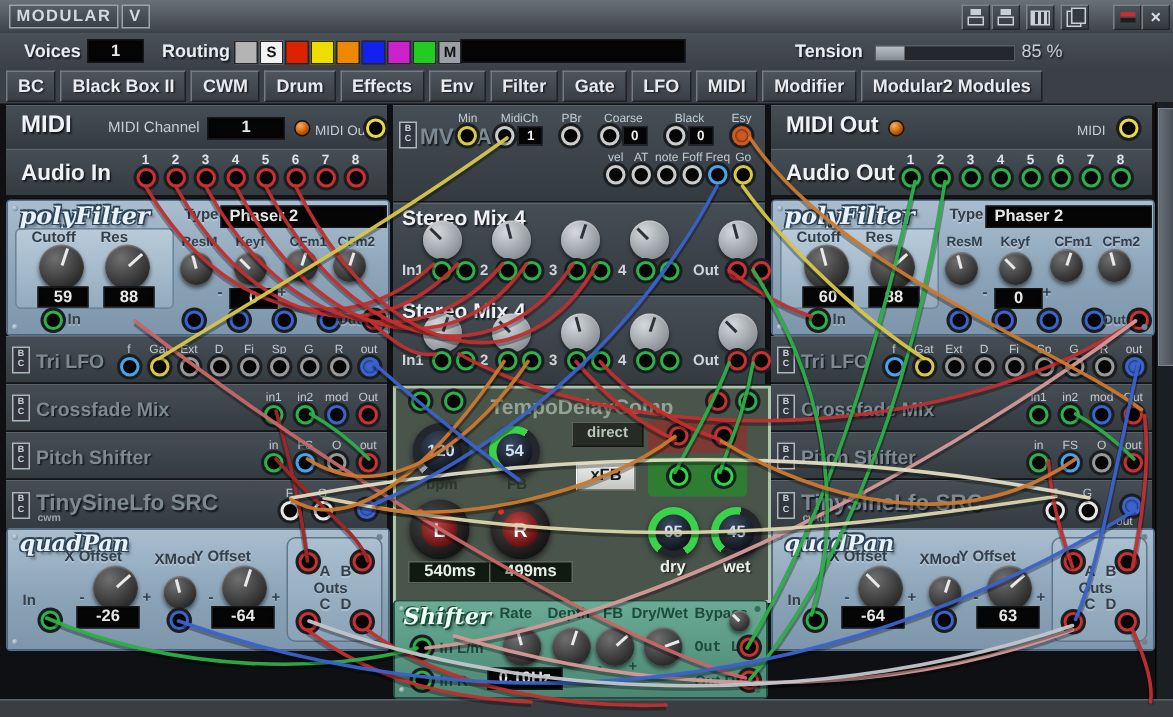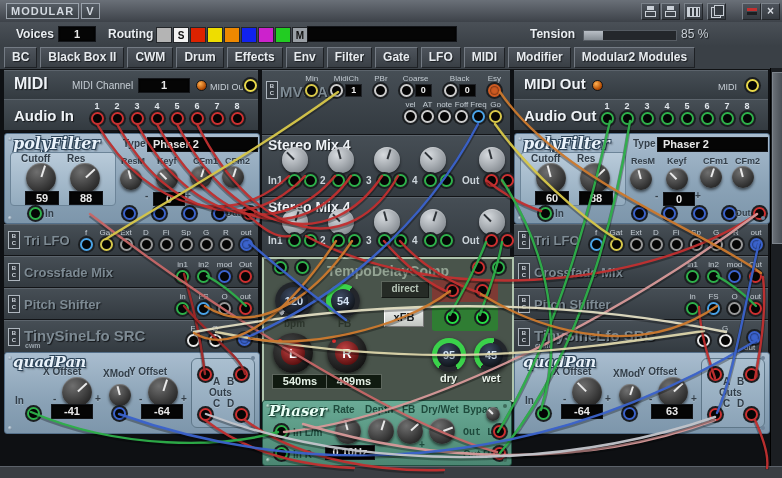--- a/index.html
+++ b/index.html
@@ -437,21 +437,21 @@
     <span class="abs dk" style="left:124px;top:13px;">Y Offset</span>
     <span class="abs dk" style="left:186px;top:15px;">YMod</span>
     <span class="abs knob k30 rd" style="left:57px;top:24px;"></span>
     <span class="abs knob k22 rb" style="left:104px;top:31px;"></span>
     <span class="abs knob k30 rc" style="left:143px;top:24px;"></span>
     <span class="abs knob k22 rd" style="left:190px;top:31px;"></span>
     <span class="abs dk" style="left:48px;top:40px;">-</span>
     <span class="abs dk" style="left:90px;top:40px;">+</span>
     <span class="abs dk" style="left:134px;top:40px;">-</span>
     <span class="abs dk" style="left:176px;top:40px;">+</span>
-    <span class="abs vbox" style="left:46px;top:51px;width:40px;line-height:13px;">-41</span>
+    <span class="abs vbox" style="left:46px;top:51px;width:40px;line-height:13px;">-26</span>
     <span class="abs vbox" style="left:136px;top:51px;width:40px;line-height:13px;">-64</span>
     <span class="abs dk" style="left:10px;top:42px;">In</span>
     <span class="abs port" style="left:22px;top:54px;border-color:#2eb04a;"></span>
     <span class="abs port" style="left:108px;top:54px;border-color:#3b63cc;"></span>
     <span class="abs port" style="left:196px;top:54px;border-color:#3b63cc;"></span>
     <div class="abs outs-panel" style="left:186px;top:5px;width:62px;height:68px;">
       <span class="abs port" style="left:7px;top:9px;border-color:#cc3030;"></span>
       <span class="abs port" style="left:43px;top:9px;border-color:#cc3030;"></span>
       <span class="abs dk" style="left:21px;top:17px;">A</span>
       <span class="abs dk" style="left:35px;top:17px;">B</span>
@@ -657,21 +657,21 @@
         <span class="vk-in">95</span>
       </span>
     <span class="abs gwhite" style="left:176px;top:113px;">dry</span>
     <span class="abs vknob" style="left: 210px; top: 79px; width: 34px; height: 34px; background: conic-gradient(from 220deg, rgb(58, 210, 74) 42%, rgb(35, 38, 43) 0deg);">
         <span class="vk-in">45</span>
       </span>
     <span class="abs gwhite" style="left:218px;top:113px;">wet</span>
   </div>
 
   <div class="abs phaser" style="left:262px;top:400px;width:248px;height:64px;">
-    <span class="abs ph-fancy" style="left:6px;top:1px;">Phaser</span>
+    <span class="abs ph-fancy" style="left:6px;top:1px;">Shifter</span>
     <span class="abs ph-lab" style="left:70px;top:3px;">Rate</span>
     <span class="abs ph-lab" style="left:102px;top:3px;">Depth</span>
     <span class="abs ph-lab" style="left:139px;top:3px;">FB</span>
     <span class="abs ph-lab" style="left:158px;top:3px;">Dry/Wet</span>
     <span class="abs ph-lab" style="left:200px;top:3px;">Bypass</span>
     <span class="abs knob k26 rb" style="left:72px;top:17px;"></span>
     <span class="abs knob k26 rc" style="left:105px;top:17px;"></span>
     <span class="abs knob k26 rd" style="left:134px;top:17px;"></span>
     <span class="abs knob k26 re" style="left:166px;top:17px;"></span>
     <span class="abs knob k14 ra" style="left:223px;top:6px;"></span>

